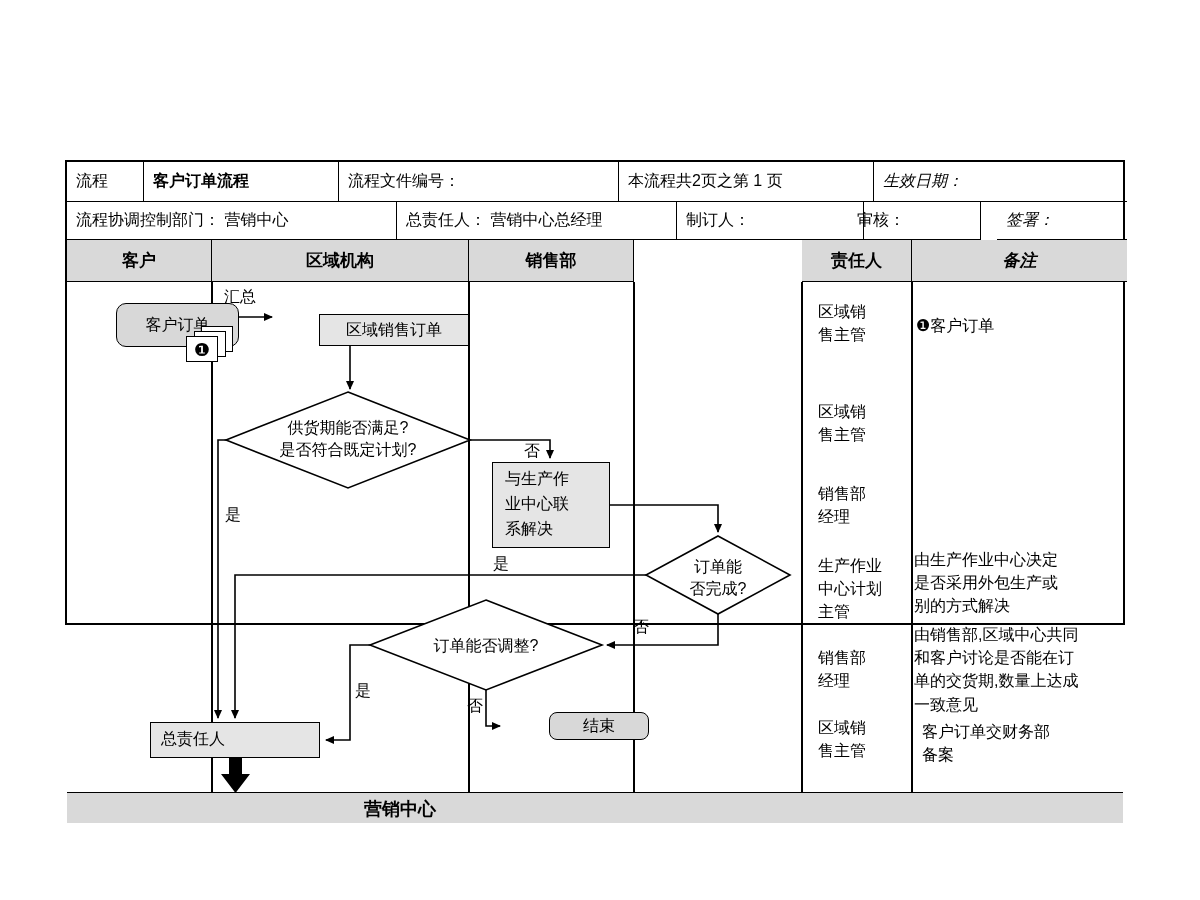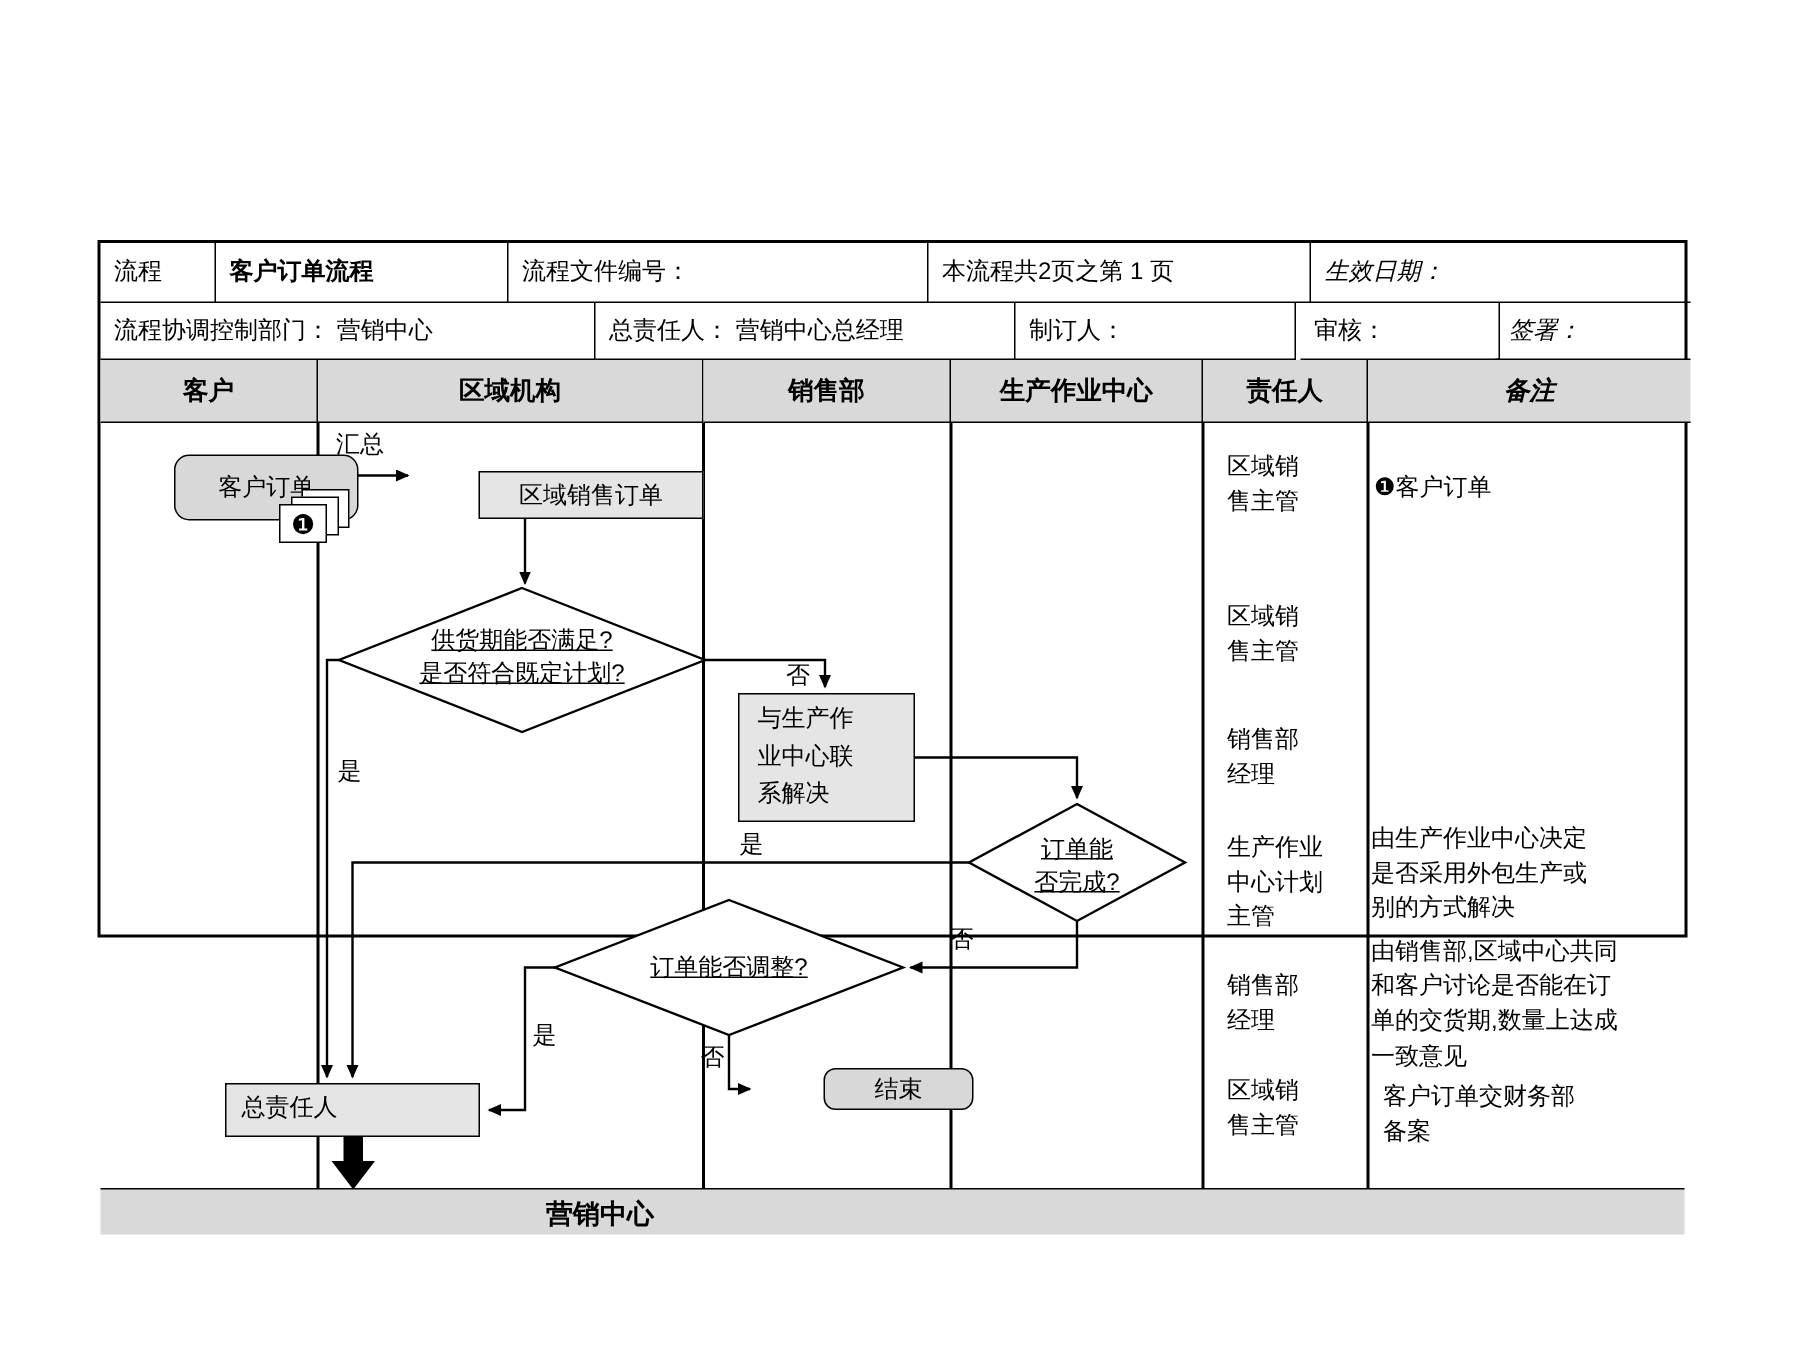--- a/index.html
+++ b/index.html
@@ -18,21 +18,21 @@
                border-top:1.5px solid #000;box-sizing:border-box;}
   .footer-label{position:absolute;left:297px;top:4px;font-size:18px;font-weight:bold;}
 
   .flow{position:absolute;left:0;top:0;width:1200px;height:900px;}
   .lines{position:absolute;left:0;top:0;}
   .node{position:absolute;box-sizing:border-box;background:#e5e5e5;border:1.5px solid #000;font-size:16px;}
   .node.center{display:flex;align-items:center;justify-content:center;margin-left:44px;}
   .gray{background:#D8D8D8;}
   .rounded{border-radius:10px;}
   .lbl{position:absolute;font-size:16px;line-height:1.1;}
-  .dtext{position:absolute;text-align:center;font-size:16px;line-height:1.4;text-decoration:underline;}
+  .dtext{position:absolute;text-align:center;font-size:16px;line-height:1.4;}
   .sidetext{position:absolute;font-size:16px;line-height:1.45;word-break:break-all;}
 
   .pages{position:absolute;left:186px;top:326px;width:52px;height:40px;}
   .pg{position:absolute;width:32px;height:26px;background:#fff;border:1.3px solid #000;box-sizing:border-box;}
   .pg.p1{left:15px;top:0;}
   .pg.p2{left:8px;top:5px;}
   .pg.p3{left:0;top:10px;}
   .badge{position:absolute;left:8px;top:15px;font-size:18px;line-height:1;z-index:3;}
 
   #contact-inner{display:block;width:68px;margin:5px 0 0 12px;line-height:1.55;font-family:Liberation Mono, monospace;}
@@ -47,27 +47,26 @@
 
     <div class="cell" style="left:0;top:0;width:77px;height:40px">流程</div>
     <div class="cell bold" style="left:77px;top:0;width:195px;height:40px">客户订单流程</div>
     <div class="cell" style="left:272px;top:0;width:280px;height:40px">流程文件编号：</div>
     <div class="cell" style="left:552px;top:0;width:255px;height:40px">本流程共2页之第 1 页</div>
     <div class="cell last" style="left:807px;top:0;width:253px;height:40px">生效日期：</div>
 
     <div class="cell" style="left:0;top:40px;width:330px;height:38px">流程协调控制部门：  营销中心</div>
     <div class="cell" style="left:330px;top:40px;width:280px;height:38px">总责任人：  营销中心总经理</div>
     <div class="cell" style="left:610px;top:40px;width:187px;height:38px">制订人：</div>
-    <div class="cell" style="left:800px;top:40px;width:133px;height:38px">审核：</div>
+    <div class="cell" style="left:781px;top:40px;width:133px;height:38px">审核：</div>
     <div class="cell last" style="left:930px;top:40px;width:130px;height:38px">签署：</div>
 
     <div class="cell colhead" style="left:0;top:78px;width:145px;height:42px">客户</div>
     <div class="cell colhead" style="left:145px;top:78px;width:257px;height:42px">区域机构</div>
     <div class="cell colhead" style="left:402px;top:78px;width:165px;height:42px">销售部</div>
-    <div class="cell colhead" style="left:567px;top:78px;width:168px;height:42px">生产作业中心</div>
     <div class="cell colhead" style="left:735px;top:78px;width:110px;height:42px">责任人</div>
     <div class="cell colhead last" style="left:845px;top:78px;width:215px;height:42px">备注</div>
 
     <div class="vline" style="left:144px"></div>
     <div class="vline" style="left:401px"></div>
     <div class="vline" style="left:566px"></div>
     <div class="vline" style="left:734px"></div>
     <div class="vline" style="left:844px"></div>
 
     <div class="footer-band">

